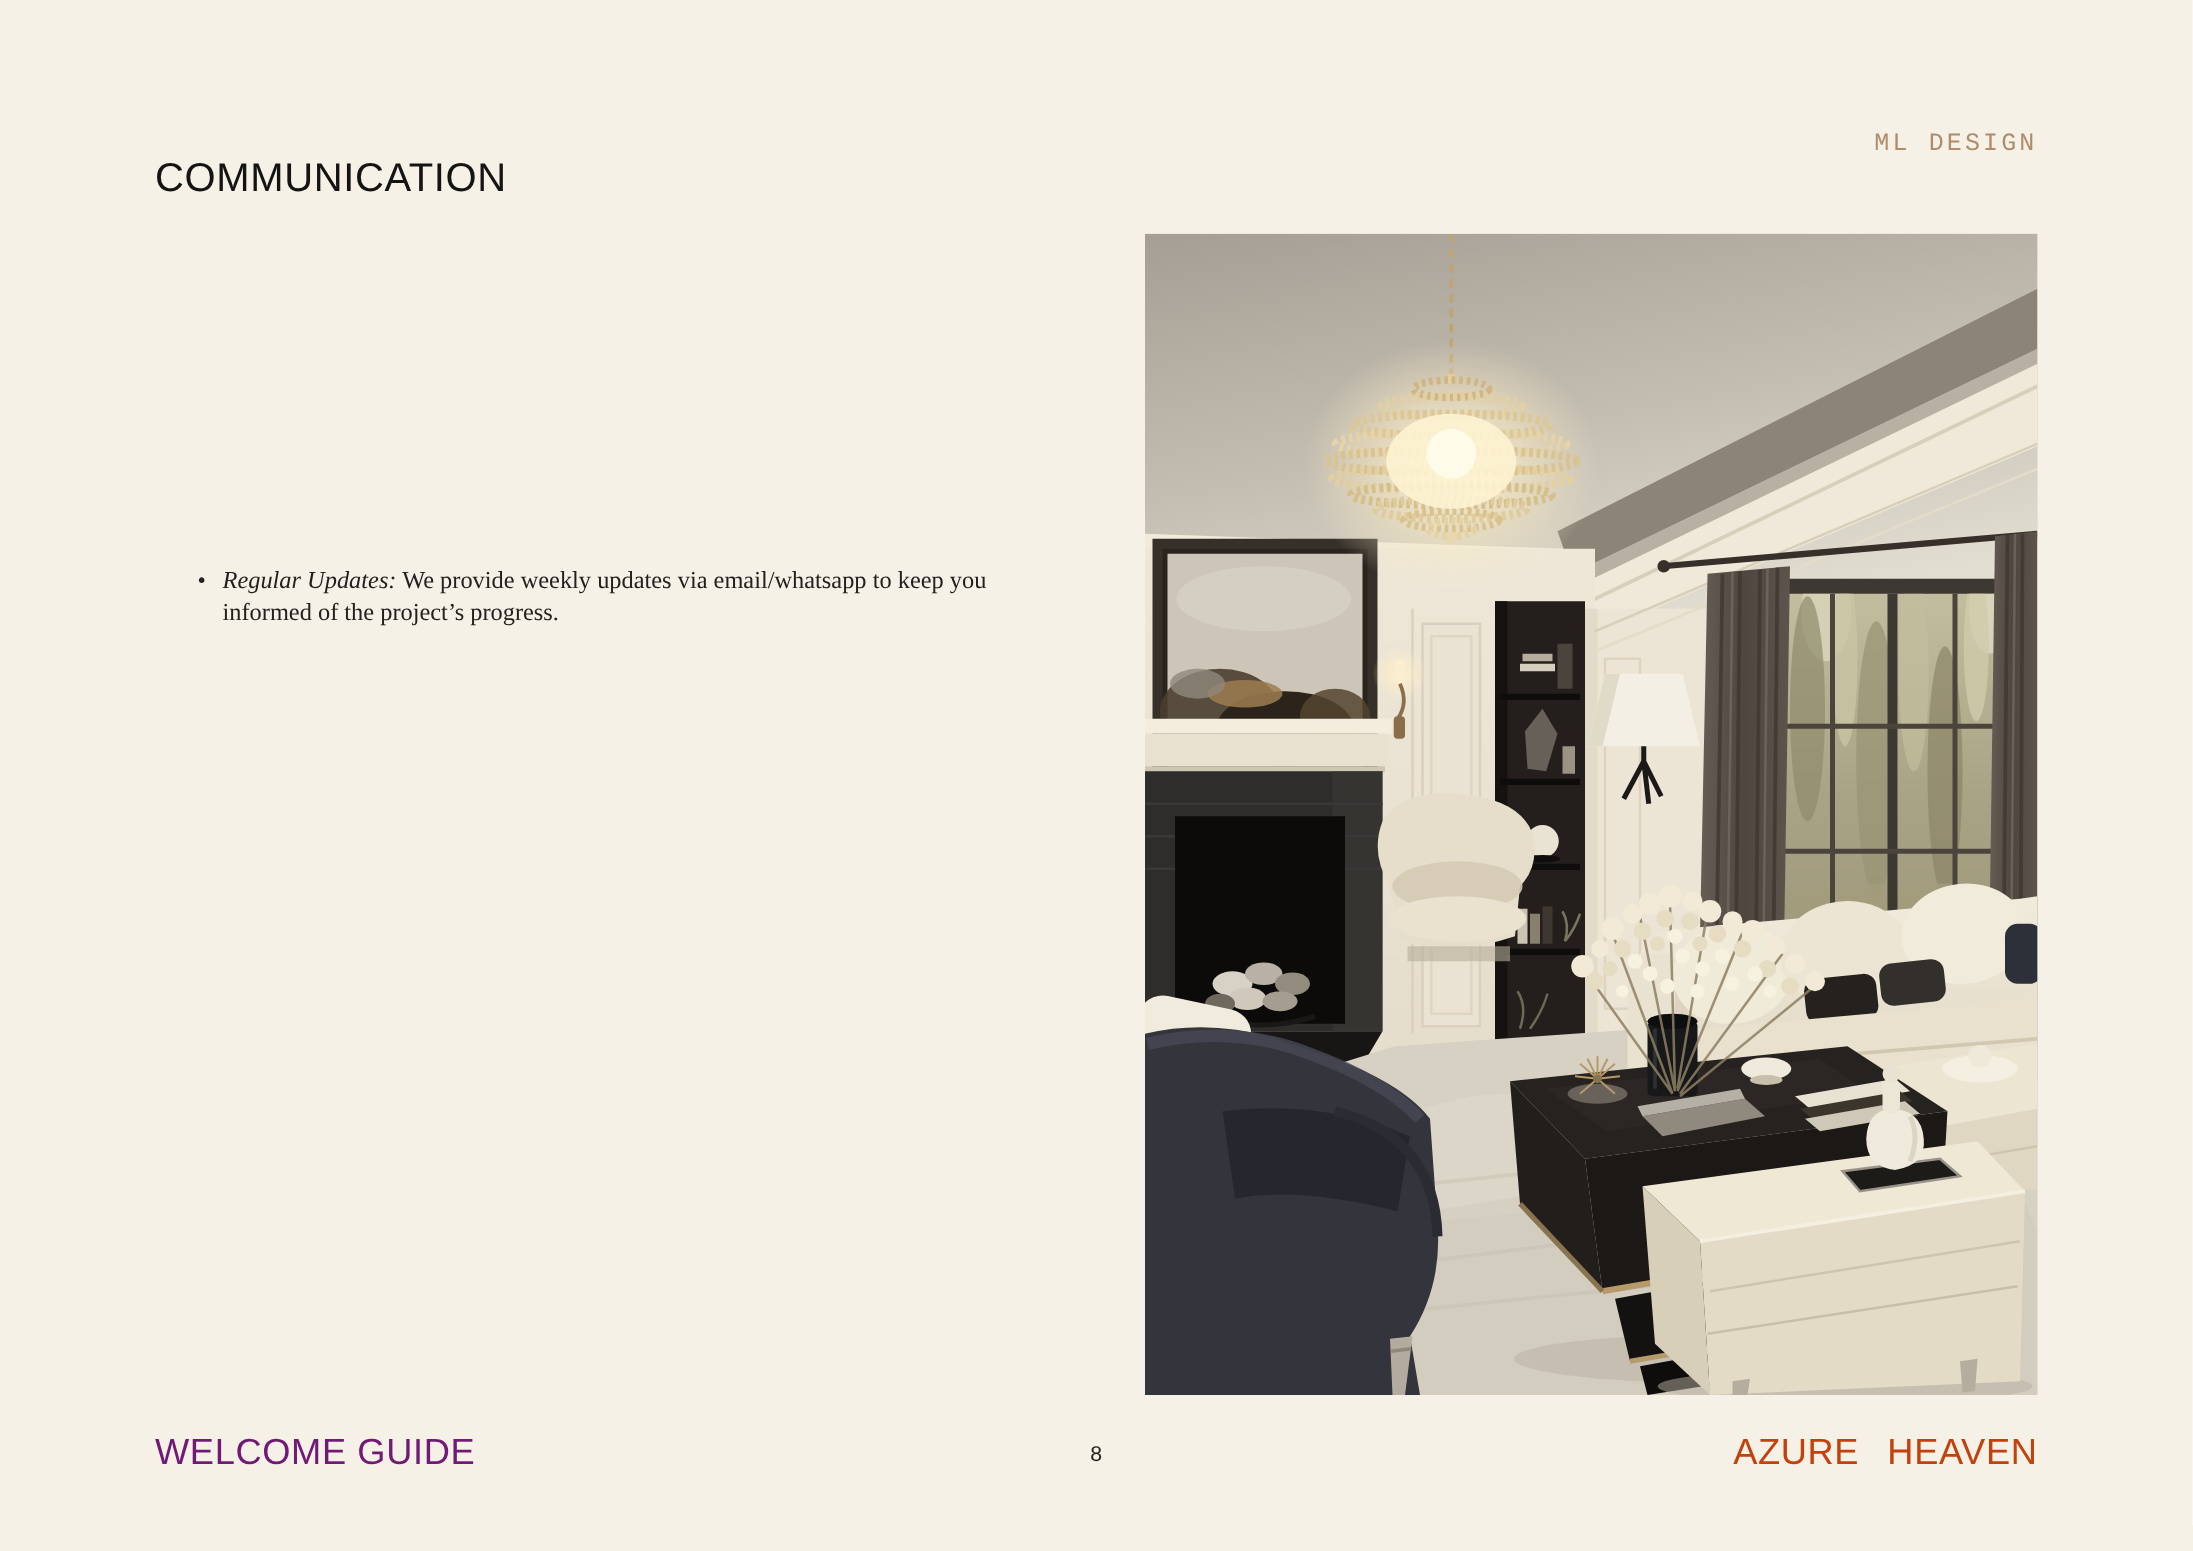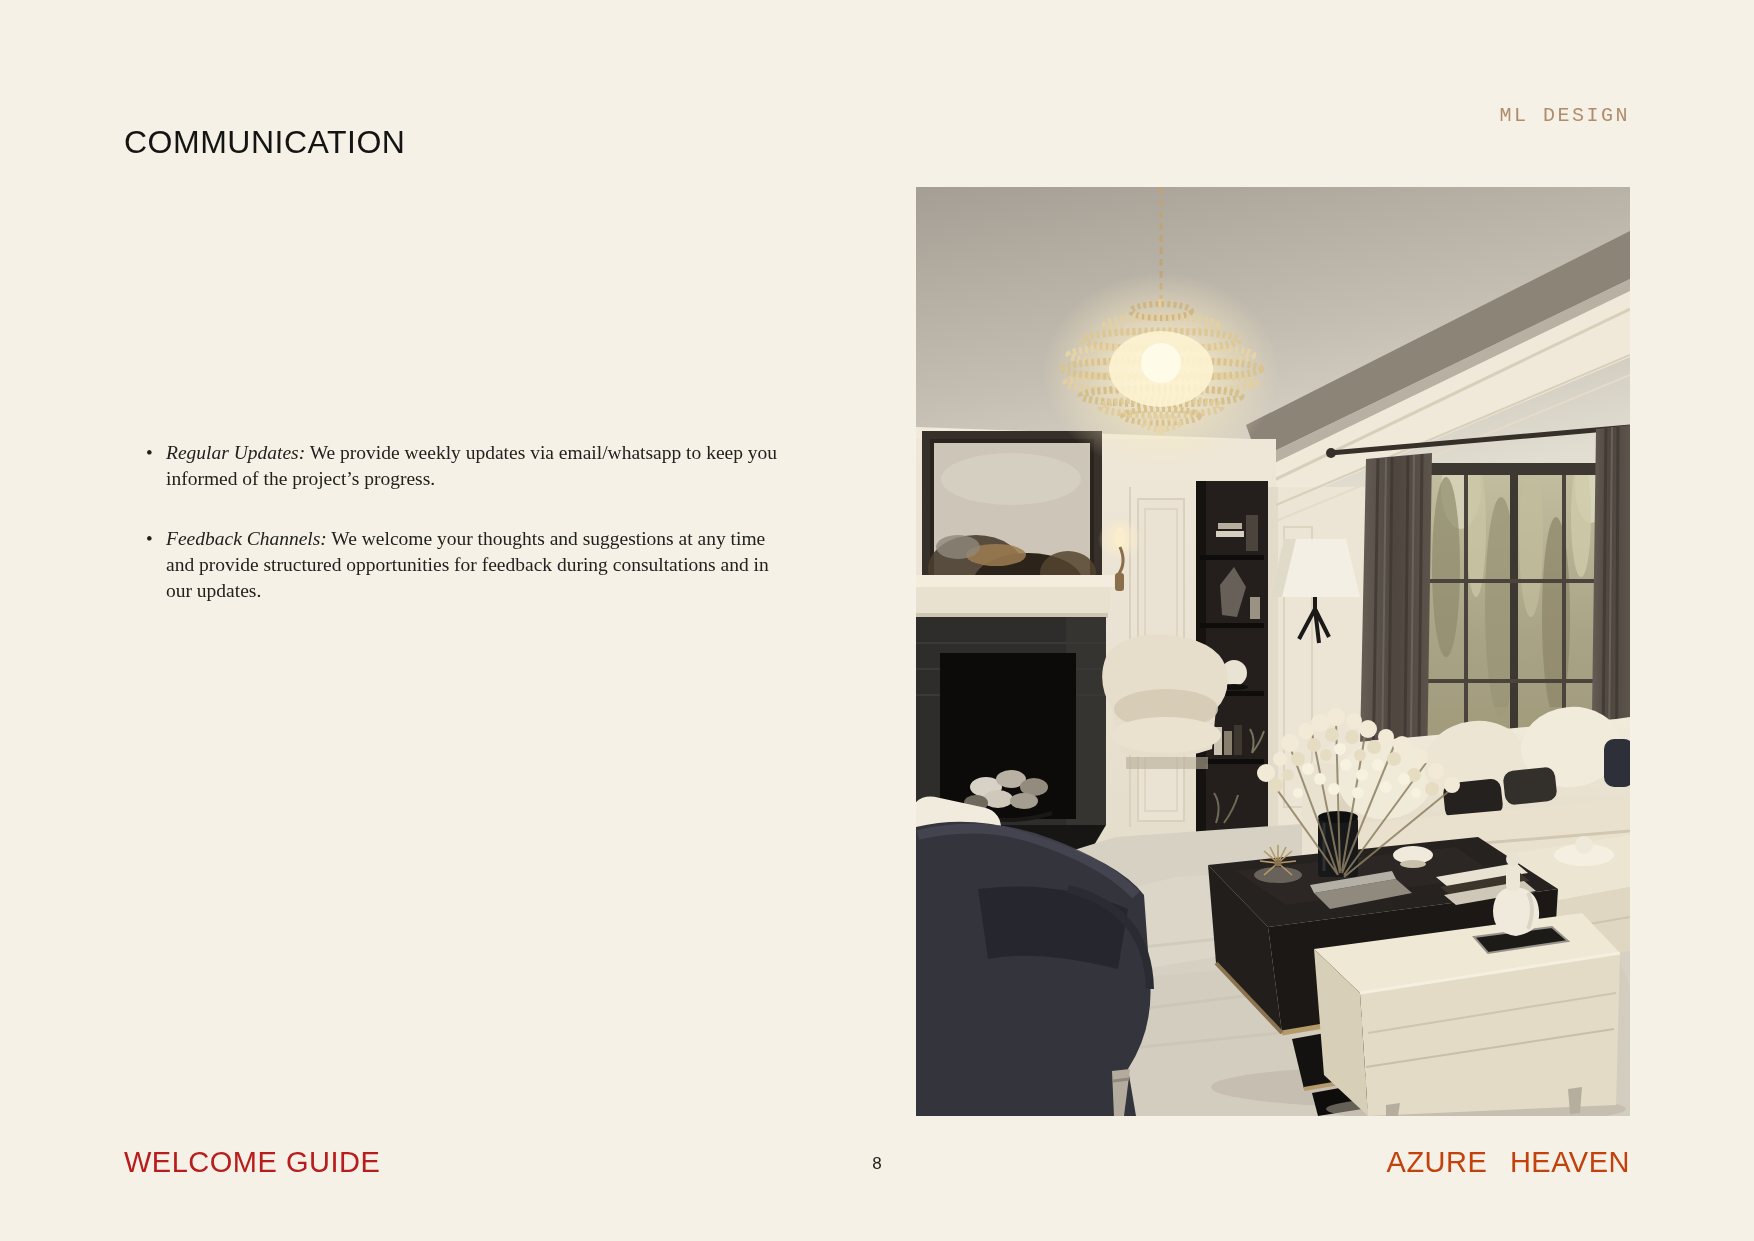--- a/index.html
+++ b/index.html
@@ -17,38 +17,38 @@
     font-family:Liberation Mono, monospace;
     font-size:20px; letter-spacing:2.5px; font-weight:400;margin-left:29px;
   }
   .intro{
     position:absolute; left:124px; top:330px; width:592px;
     font-family:"Liberation Serif", serif;
     font-size:19.5px; line-height:29px; color:#22211f;
   }
   .bullets{
     position:absolute; left:148px; top:440px; width:648px;
-    list-style:none; margin:0; padding:0;
+    list-style:none; margin:12px; padding:0;
     font-family:"Liberation Serif", serif;
     font-size:19.5px; line-height:26px; color:#22211f;
   }
   .bullets li{ position:relative; padding-left:18px; margin-bottom:34px; }
   .bullets li::before{
     content:"•"; position:absolute; left:-2px; top:0;
     font-size:19px; color:#22211f;
   }
   .lead{ font-style:italic; }
   .photo{
     position:absolute; left:916px; top:187px; width:714px; height:929px;
     margin:0; overflow:hidden; background:#d8d2c6;
   }
   .photo svg{ display:block; }
   .footer-left{
     position:absolute; left:124px; top:1146px;
-    font-size:29px; font-weight:500; letter-spacing:.5px; color:#b91c1c;
+    font-size:29px; font-weight:500; letter-spacing:.5px; color:#701a75;
   }
   .footer-page{
     position:absolute; left:0; top:1154px; width:1754px; text-align:center;
     font-size:17px; color:#22211f;
   }
   .footer-right{
     position:absolute; right:124px; top:1146px;
     font-size:29px; font-weight:500; letter-spacing:.5px; word-spacing:14px; color:#c2410c;
   }
 </style>
@@ -56,21 +56,20 @@
 <body>
 
 <div class="page">
 
   <div class="heading">COMMUNICATION</div>
   <div class="brand" style="color:#b08c6a">ML DESIGN</div>
 
 
   <ul class="bullets">
     <li><span class="lead">Regular Updates:</span> <span>We provide weekly updates via email/whatsapp to keep you informed of the project’s progress.</span></li>
-    <li><span class="lead">Feedback Channels:</span> <span>We welcome your thoughts and suggestions at any time and provide structured opportunities for feedback during consultations and in our updates.</span></li>
   </ul>
 
   <figure class="photo">
     <svg width="714" height="929" viewBox="0 0 714 929" xmlns="http://www.w3.org/2000/svg">
       <defs>
         <linearGradient id="ceil" x1="0" y1="0" x2="0.4" y2="1">
           <stop offset="0" stop-color="#a49e94"></stop>
             <stop offset="0.55" stop-color="#c4beb2"></stop>
             <stop offset="1" stop-color="#e3ded2"></stop>
         </linearGradient>

